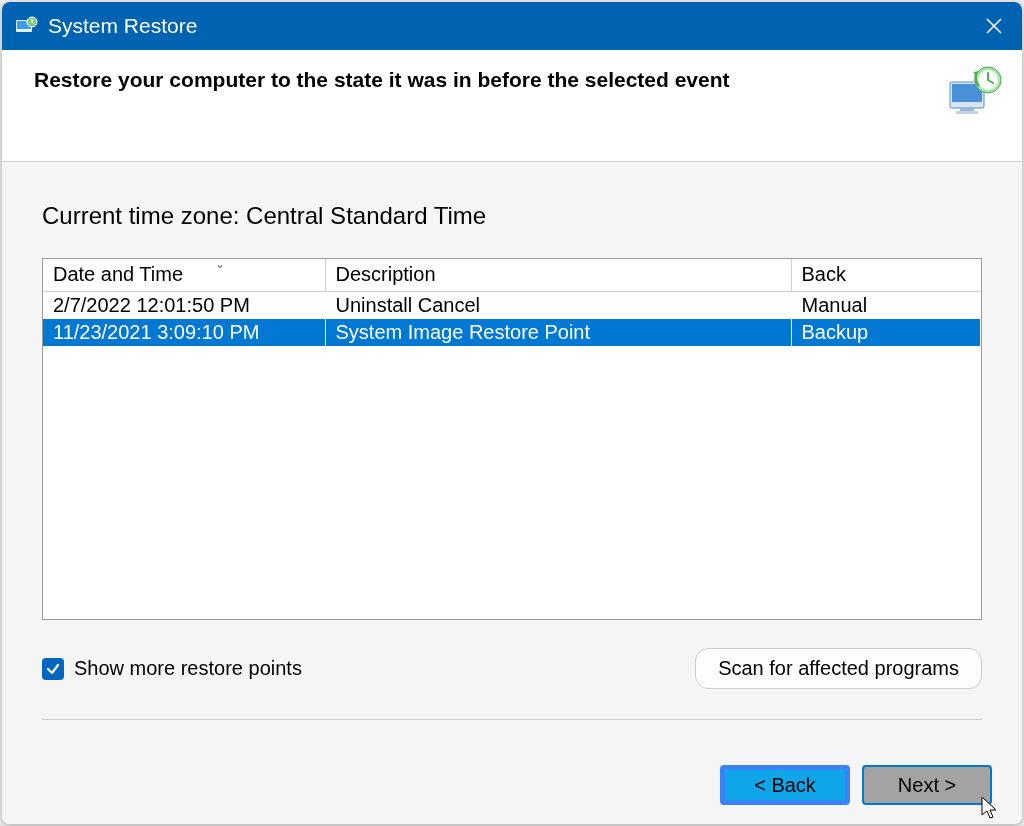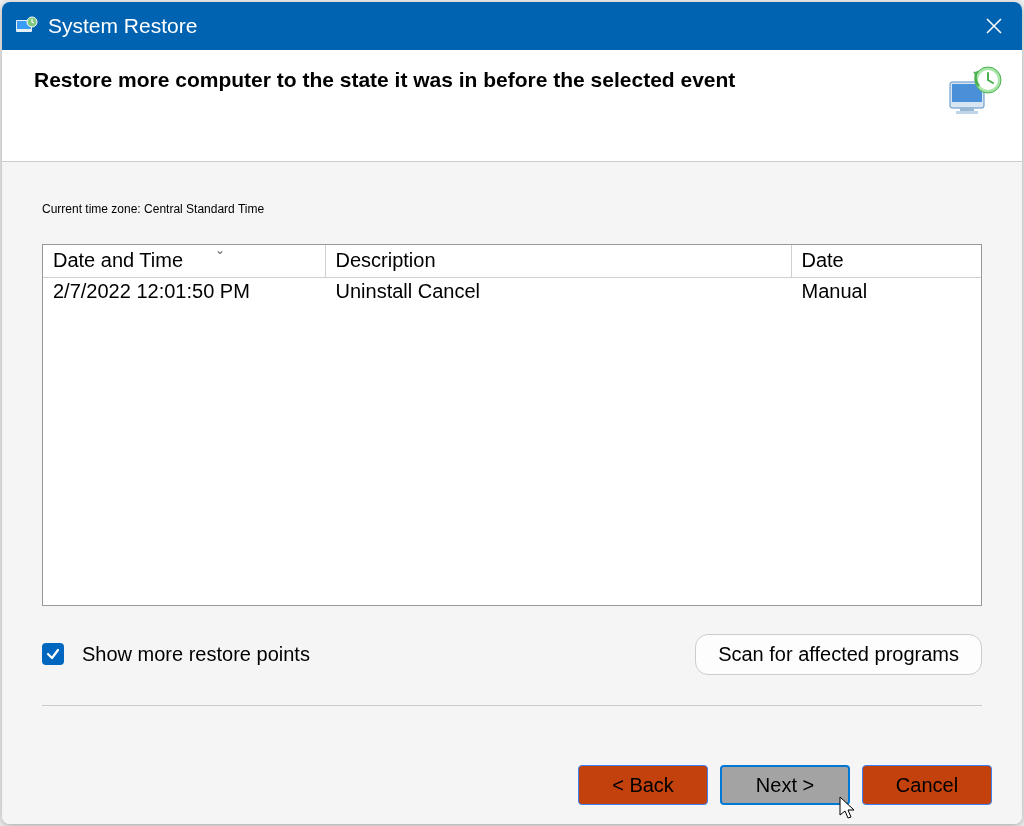--- a/index.html
+++ b/index.html
@@ -10,45 +10,45 @@
     .titlebar-icon { width: 24px; height: 24px; margin-right: 10px; display: flex; align-items: center; justify-content: center; }
     .titlebar-title { font-size: 21px; font-weight: 400; flex: 1; }
     .titlebar-close { width: 56px; height: 48px; display: flex; align-items: center; justify-content: center; cursor: pointer; }
     .titlebar-close svg { width: 16px; height: 16px; }
     
     .header-section { padding: 18px 32px 0 32px; height: 112px; border-bottom: 1px solid #ccc; position: relative; background: #fff; }
     .header-text { font-size: 21px; font-weight: 600; color: #000; max-width: 840px; }
     .header-icon { position: absolute; top: 14px; right: 20px; width: 56px; height: 56px; }
     
     .body-section { flex: 1; background: #f5f5f5; padding: 40px 40px 20px 40px; display: flex; flex-direction: column; }
-    .timezone { font-size: 12px; color: #000; margin-bottom: 28px; }
+    .timezone { font-size: 24px; color: #000; margin-bottom: 28px; }
     
     .table-container { background: #fff; border: 1px solid #999; height: 362px; overflow: hidden; }
     table { width: 100%; border-collapse: collapse; table-layout: fixed; }
     thead th { text-align: left; font-weight: 400; font-size: 20px; padding: 4px 10px; border-right: 1px solid #d0d0d0; border-bottom: 1px solid #d0d0d0; height: 32px; position: relative; cursor: pointer; }
     thead th:last-child { border-right: none; }
     .sort-arrow { position: absolute; top: -2px; left: 172px; font-size: 12px; color: #666; }
     tbody td { font-size: 20px; padding: 2px 10px; height: 14px; white-space: nowrap; overflow: hidden; border-right: 1px solid transparent; }
     tbody tr.selected td { background: #0078D4; color: #fff; }
     
     .col-date { width: 282px; }
     .col-desc { width: 466px; }
     .col-type { width: auto; }
     
     .bottom-row { display: flex; align-items: center; margin-top: 28px; }
-    .checkbox-wrap { display: flex; align-items: flex-start; cursor: pointer; gap: 8px; }
+    .checkbox-wrap { display: flex; align-items: flex-end; cursor: pointer; }
     .checkbox { width: 22px; height: 22px; border-radius: 4px; background: #0067C0; margin-right: 10px; display: flex; align-items: center; justify-content: center; }
     .checkbox svg { width: 14px; height: 14px; }
     .checkbox-label { font-size: 20px; }
     .scan-btn { margin-left: auto; padding: 8px 22px; font-size: 20px; background: #fdfdfd; border: 1px solid #ccc; border-radius: 13px; cursor: pointer; }
     
     .separator { height: 1px; background: #ccc; margin-top: 30px; }
     
     .footer { height: 78px; background: #f5f5f5; display: flex; align-items: center; justify-content: flex-end; padding: 0 30px; gap: 12px; }
-    .footer button { width: 130px; height: 40px; font-size: 20px; background: #c2410c; border: 1px solid #3b82f6; border-radius: 4px; cursor: pointer; position: relative; }
+    .footer button { width: 130px; height: 40px; font-size: 20px; background: #0ea5e9; border: 5px solid #3b82f6; border-radius: 4px; cursor: pointer; position: relative; }
     .footer button.primary { border: 2px solid #0078D4; background: #a3a3a3; }
     
     .cursor { position: absolute; right: -10px; bottom: -18px; pointer-events: none; }
   </style>
 </head>
 <body>
 
 <div class="window">
   <div class="titlebar">
     <span class="titlebar-icon">
@@ -61,21 +61,21 @@
     </span>
     <span class="titlebar-title">System Restore</span>
     <div class="titlebar-close">
       <svg viewBox="0 0 16 16">
           <path d="M1 1 L15 15 M15 1 L1 15" stroke="#fff" stroke-width="1.5"></path>
         </svg>
     </div>
   </div>
 
   <div class="header-section">
-    <div class="header-text">Restore more computer to the state it was in before the selected event</div>
+    <div class="header-text">Restore your computer to the state it was in before the selected event</div>
     <div class="header-icon">
       <svg viewBox="0 0 56 56">
         <rect x="4" y="18" width="34" height="26" rx="2" fill="#d8e6f3" stroke="#5a8fc7" stroke-width="1"></rect>
         <rect x="6" y="20" width="30" height="18" fill="#4a90d9"></rect>
         <rect x="14" y="44" width="14" height="3" fill="#9ab8d4"></rect>
         <rect x="10" y="47" width="22" height="3" fill="#c0d4e8"></rect>
         <circle cx="42" cy="16" r="13" fill="#a8e6a8" stroke="#4caf50" stroke-width="1"></circle>
         <circle cx="42" cy="16" r="10" fill="#fff"></circle>
         <path d="M42 9 L42 16 L47 19" stroke="#4caf50" stroke-width="2" fill="none" stroke-linecap="round"></path>
         <path d="M33 22 A13 13 0 0 1 30 10" stroke="#4caf50" stroke-width="2.5" fill="none"></path>
@@ -94,28 +94,33 @@
             <col class="col-desc">
             <col class="col-type">
           </colgroup>
         <thead>
           <tr>
             <th>
               <span>Date and Time</span>
               <span class="sort-arrow">⌄</span>
             </th>
             <th>Description</th>
-            <th>Date</th>
+            <th>Back</th>
           </tr>
         </thead>
         <tbody id="tbody">
             <tr>
               <td>2/7/2022 12:01:50 PM</td>
               <td>Uninstall Cancel</td>
               <td>Manual</td>
+            </tr>
+            <tr class="selected">
+              <td>11/23/2021 3:09:10 PM</td>
+              <td>System Image Restore Point</td>
+              <td>Backup</td>
             </tr>
           </tbody>
       </table>
     </div>
 
     <div class="bottom-row">
       <div class="checkbox-wrap">
         <div class="checkbox">
           <svg viewBox="0 0 14 14">
               <path d="M2 7 L6 11 L12 3" stroke="#fff" stroke-width="2.2" fill="none" stroke-linecap="round" stroke-linejoin="round"></path>
@@ -130,15 +135,14 @@
   </div>
 
   <div class="footer">
     <button>&lt; Back</button>
     <button class="primary">
       <span>Next &gt;</span>
       <svg class="cursor" width="20" height="26" viewBox="0 0 20 26">
         <path d="M2 2 L2 20 L7 16 L10 23 L13 22 L10 15 L16 15 Z" fill="#fff" stroke="#000" stroke-width="1"></path>
       </svg>
     </button>
-    <button>Cancel</button>
   </div>
 </div>
 
 </body></html>

